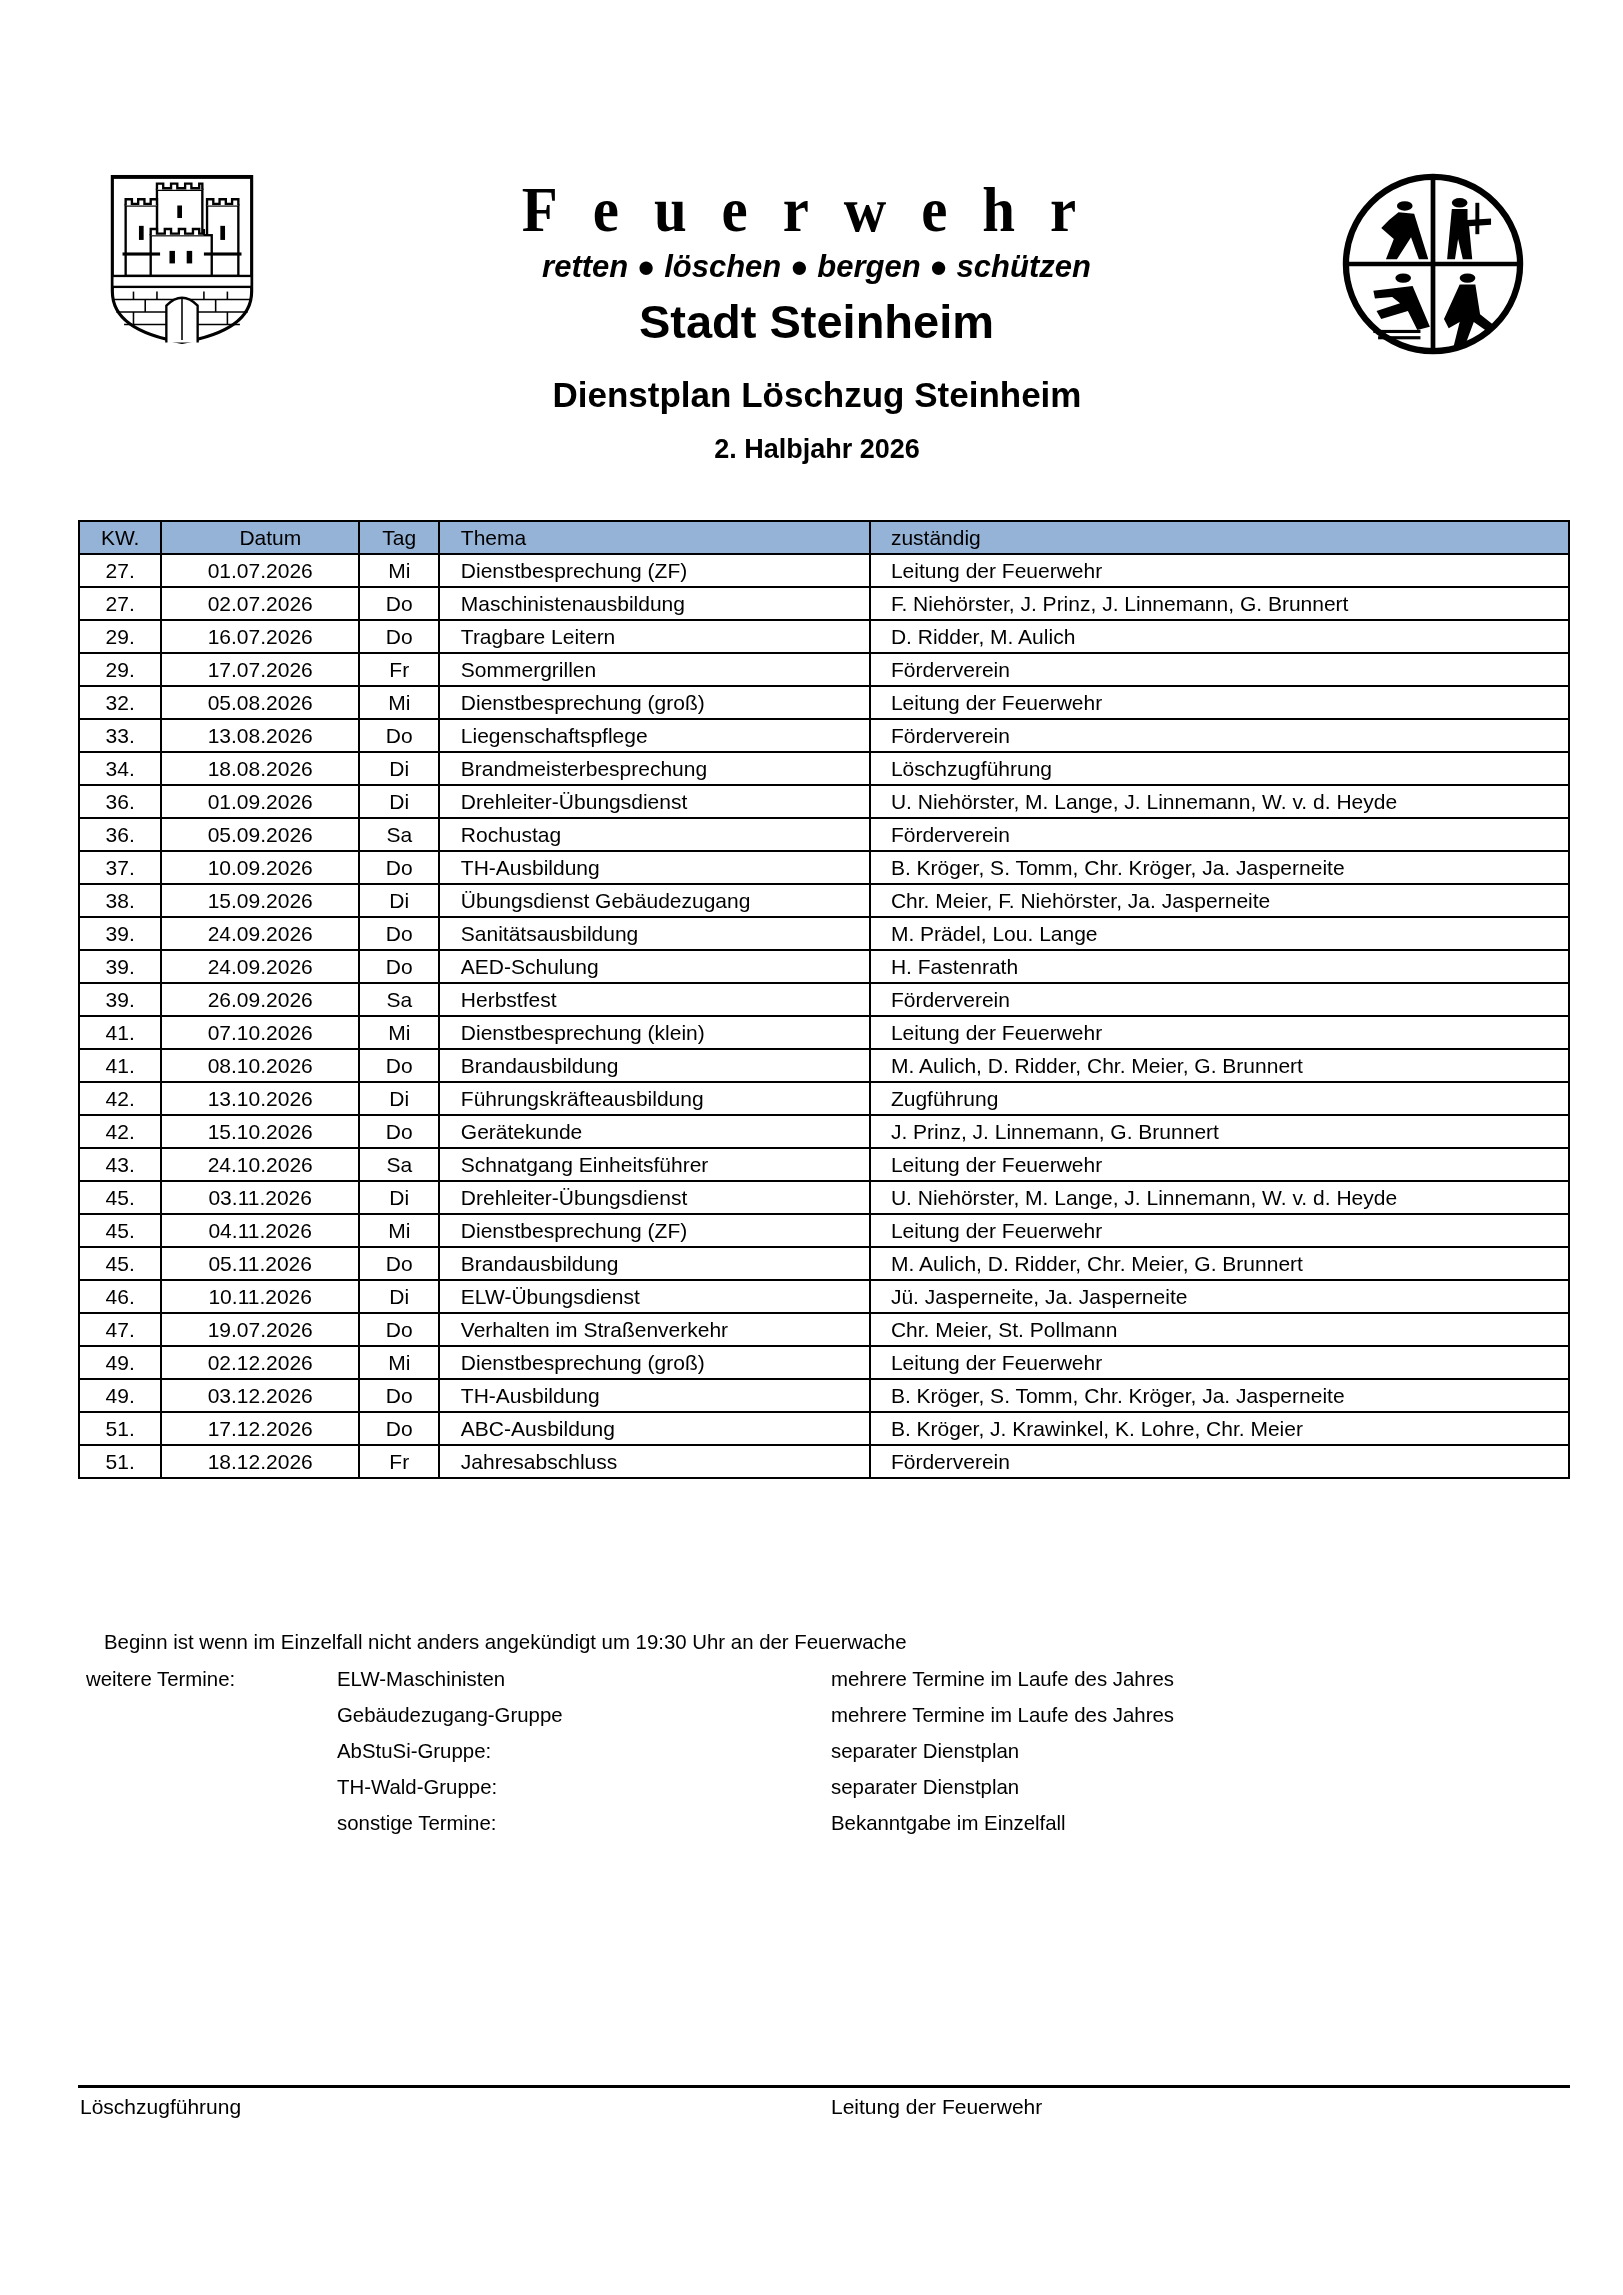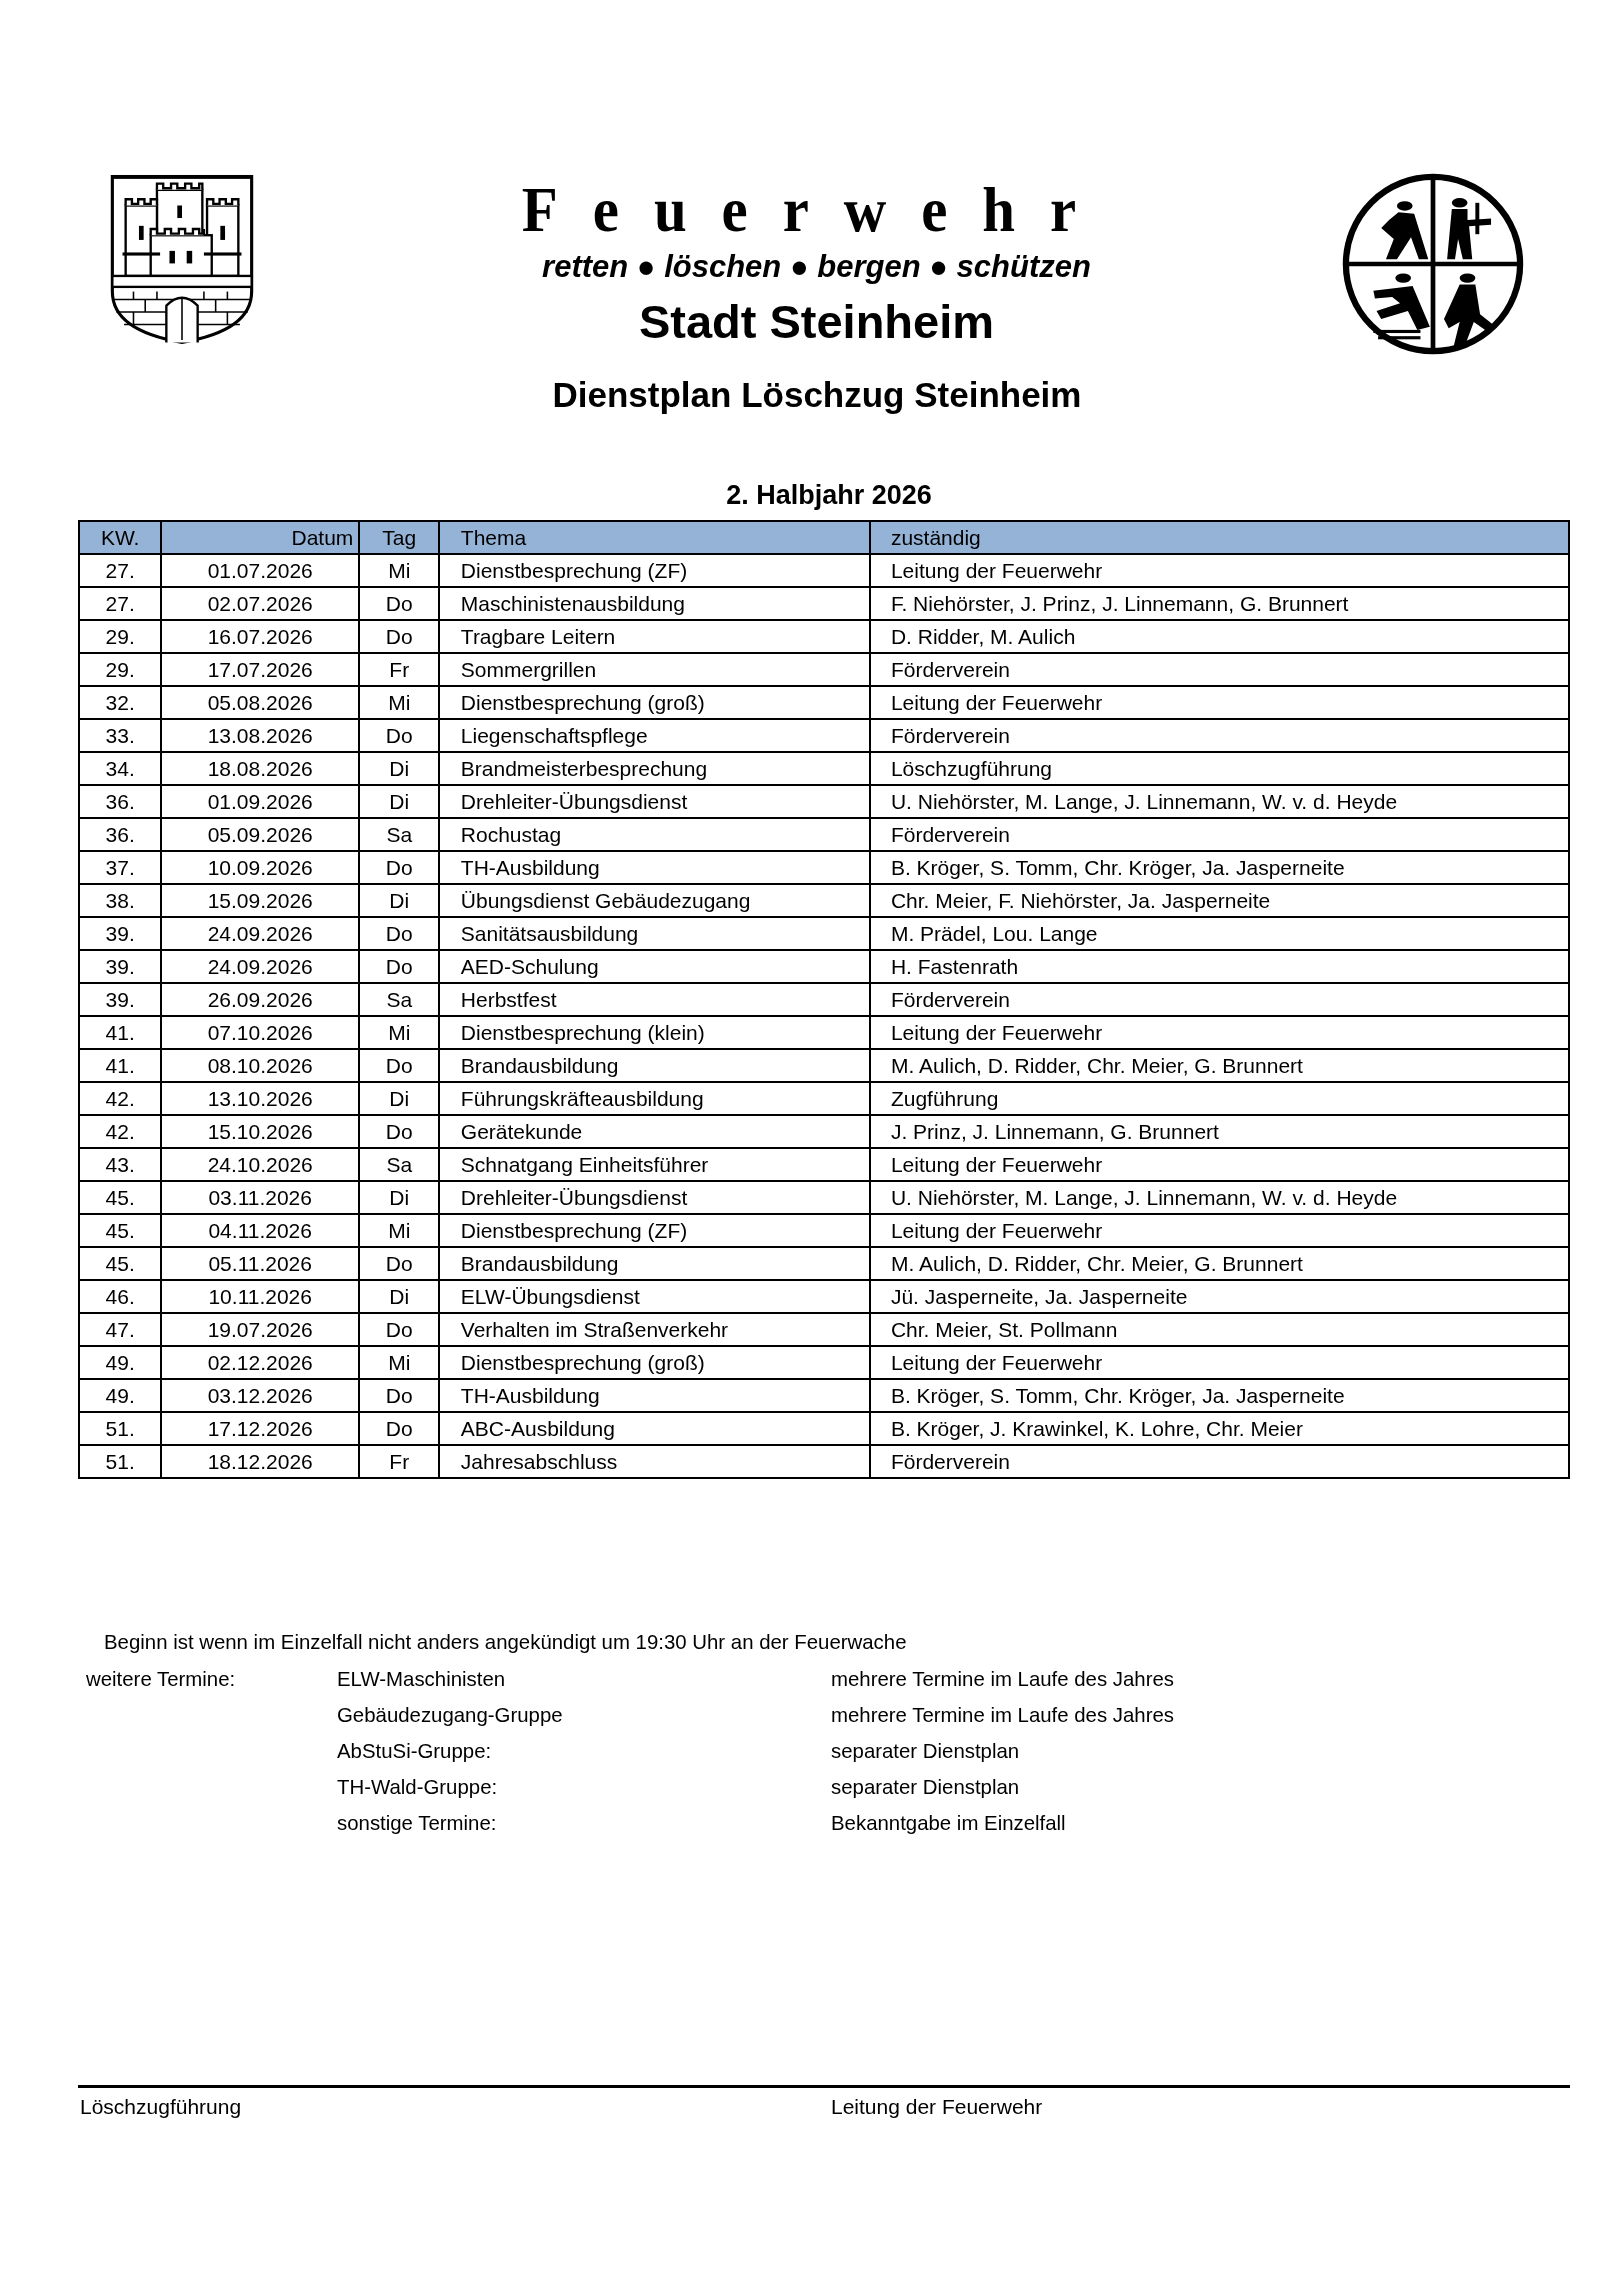--- a/index.html
+++ b/index.html
@@ -10,34 +10,34 @@
   .logo-right { left: 1342px; top: 173px; width: 182px; height: 182px; }
   .title-feuerwehr { left: 471px; top: 174px; width: 691px; text-align: center;
     font-family: "Liberation Serif", serif; font-weight: bold; font-size: 64px;
     letter-spacing: 38px; line-height: 71px; white-space: nowrap; transform: scaleX(0.92); transform-origin: center; }
   .tagline { left: 471px; top: 248px; width: 691px; text-align: center;
     font-weight: bold; font-style: italic; font-size: 31px; line-height: 38px; white-space: nowrap; }
   .stadt { left: 471px; top: 294px; width: 691px; text-align: center;
     font-weight: bold; font-size: 47px; line-height: 55px; white-space: nowrap; }
   .doc-title { left: 393px; top: 374px; width: 848px; text-align: center;
     font-weight: bold; font-size: 35px; line-height: 42px; white-space: nowrap; }
-  .doc-sub { left: 562px; top: 432px; width: 534px; text-align: center;
-    font-weight: bold; font-size: 27px; line-height: 35px; white-space: nowrap; margin-top: 46px; }
+  .doc-sub { left: 550px; top: 432px; width: 534px; text-align: center;
+    font-weight: bold; font-size: 27px; line-height: 35px; white-space: nowrap; }
 
   table.plan { position: absolute; left: 78px; top: 520px; width: 1492px;
     border-collapse: collapse; table-layout: fixed; }
   table.plan th, table.plan td { border: 2.4px solid #000; height: 31px; padding: 0 4.7px;
     font-size: 21px; font-weight: normal; line-height: 31px; white-space: nowrap; overflow: hidden; }
   table.plan th { background: #95B3D7; }
   .c-kw { width: 71px; text-align: center; }
   .c-datum { width: 166px; text-align: center; }
   .c-tag { width: 69px; text-align: center; }
   .c-thema { width: 403px; text-align: left; padding-left: 20.4px !important; }
   .c-zust { text-align: left; padding-left: 20.4px !important; }
-  table.plan th.c-datum { text-align: right; padding-left: 25px; }
+  table.plan th.c-datum { text-align: center; padding-left: 25px; }
 
   .note { left: 104px; top: 1630px; font-size: 20.4px; line-height: 25px; white-space: nowrap; }
   .terms { left: 86px; top: 1667px; width: 1413px; }
   .terms .row { position: relative; height: 36px; font-size: 20.4px; line-height: 25px; white-space: nowrap; }
   .terms .lbl { position: absolute; left: 0; }
   .terms .grp { position: absolute; left: 251px; }
   .terms .val { position: absolute; left: 745px; }
 
   .sig-line { left: 78px; top: 2085px; width: 1492px; height: 3.1px; background: #000; }
   .sig-left { left: 80px; top: 2093px; font-size: 21px; line-height: 27px; }

